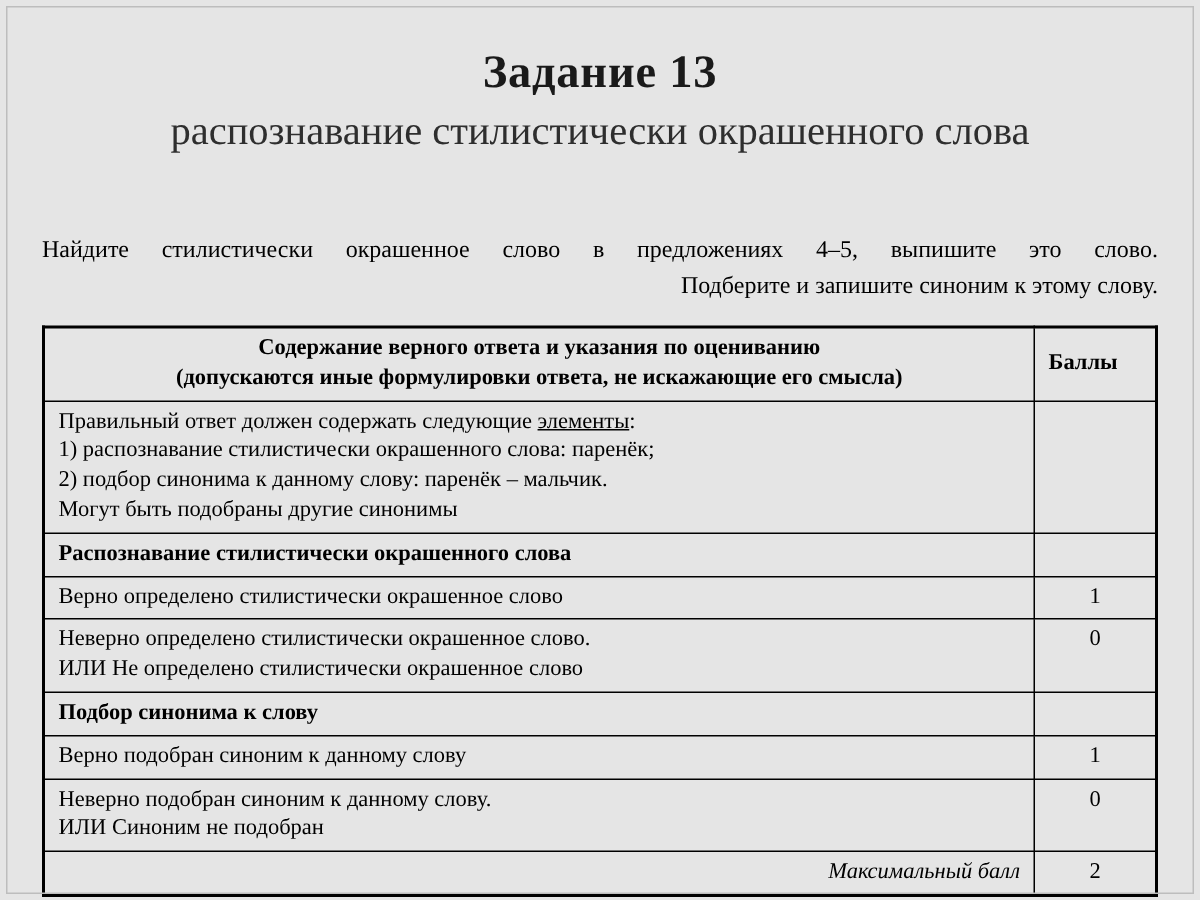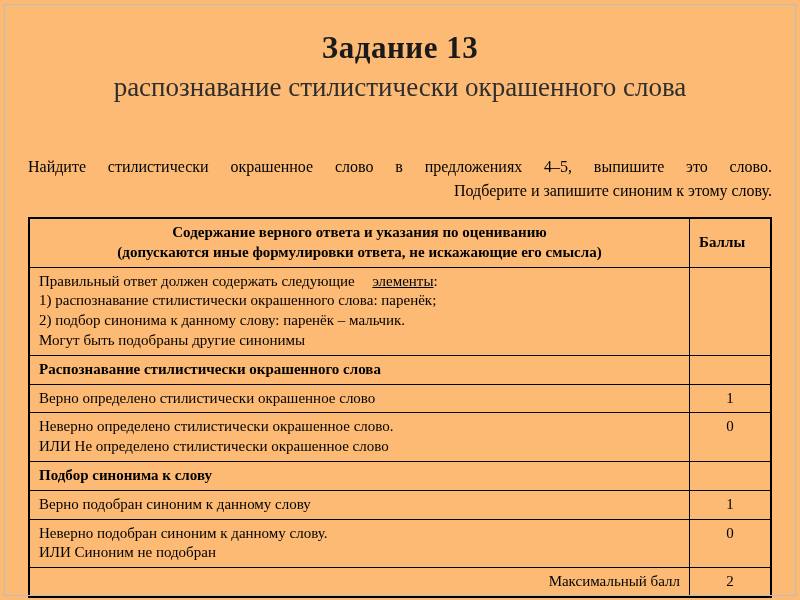--- a/index.html
+++ b/index.html
@@ -8,21 +8,21 @@
     background: #ffffff;
     font-family: "Liberation Serif", serif;
     color: #000000;
   }
   .slide {
     position: relative;
     width: 800px;
     height: 600px;
     box-sizing: border-box;
     padding: 16px 28px 0;
-    background: #fdba74;
+    background: #e5e5e5;
     overflow: hidden;
   }
   .frame {
     position: absolute;
     inset: 4px;
     border: 1px solid #bdbdbd;
     pointer-events: none;
   }
   .title {
     margin-top: 14px;
@@ -79,23 +79,24 @@
   }
   .cell-score {
     width: 62px;
     text-align: center;
   }
   tr.row-section td.cell-text {
     font-weight: bold;
   }
   tr.row-total td.cell-text {
     text-align: right;
+    font-style: italic;
   }
   .it { }
-  .un { text-decoration: underline; margin-left: 14px; }
+  .un { text-decoration: underline; }
 </style>
 </head>
 <body>
 
 <div class="slide">
   <div class="frame"></div>
 
   <div class="title">Задание 13</div>
   <div class="subtitle">распознавание стилистически окрашенного слова</div>
 

